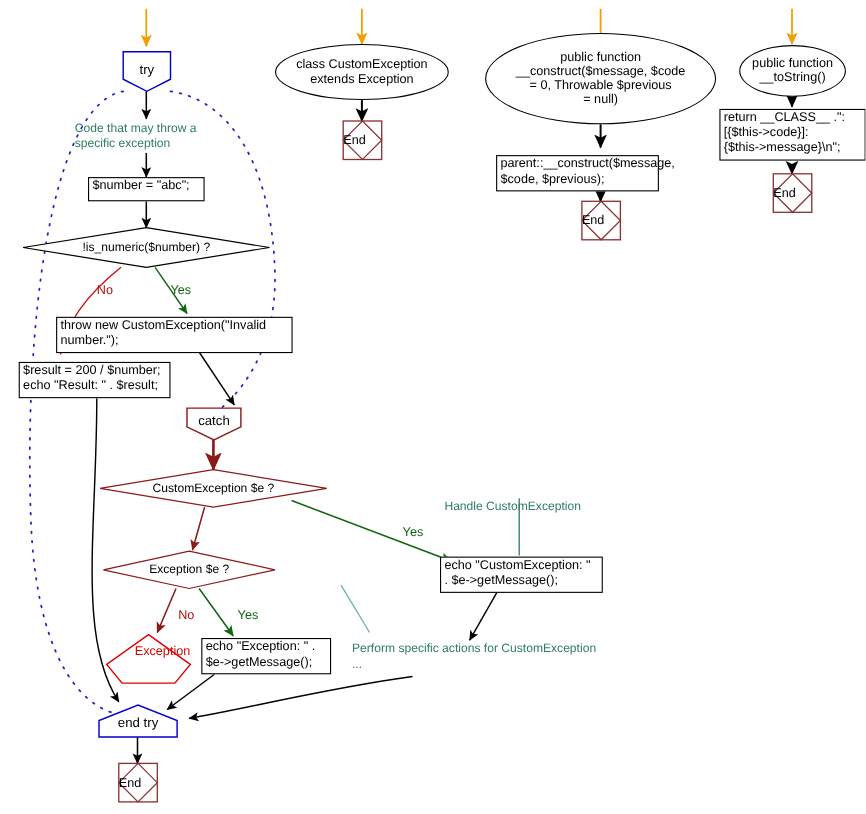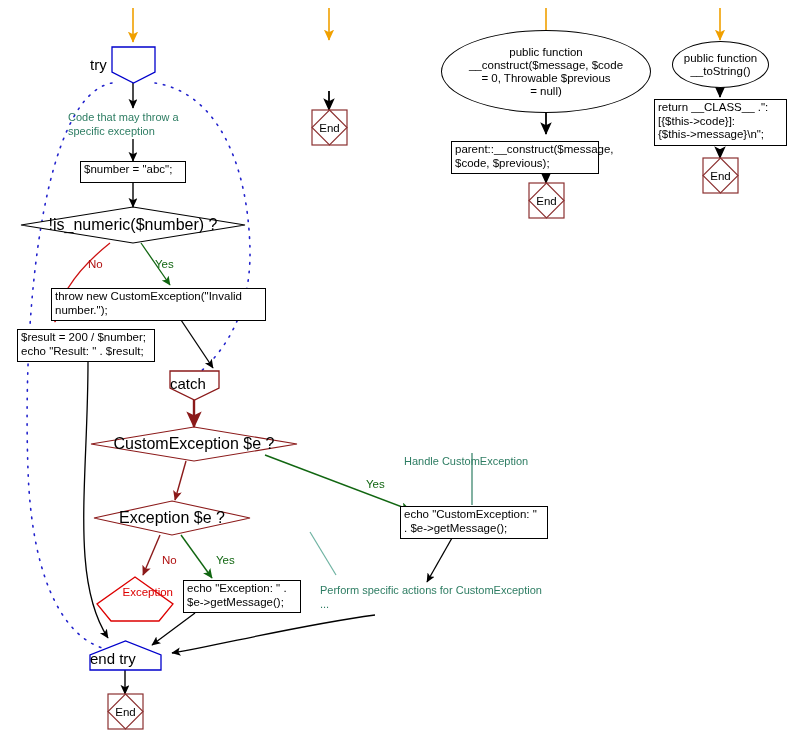--- a/index.html
+++ b/index.html
@@ -58,21 +58,21 @@
   .diamond-wrap {
     position: absolute;
   }
   .diamond-label {
     position: absolute;
     left: 0; top: 0;
     width: 100%; height: 100%;
     display: flex;
     align-items: center;
     justify-content: center;
-    font-size: 16px;
+    font-size: 11px;
     color: #000000;
     white-space: nowrap;
   }
   .annot {
     position: absolute;
     font-size: 11px;
     line-height: 13.5px;
     color: #2e7d63;
     white-space: pre-line;
   }
@@ -81,31 +81,30 @@
     font-size: 11.5px;
     line-height: 13px;
   }
   .lbl-yes { color: #116611; }
   .lbl-no  { color: #b01010; }
   .term-label {
     position: absolute;
     font-size: 11.5px;
     color: #000000;
     width: 100%;
-    text-align: center;
     top: 50%;
     transform: translateY(-50%);
     left: 0;
   }
   .banner-label {
     position: absolute;
     left: 0;
     width: 100%;
-    text-align: left;
-    font-size: 15px;
+    text-align: center;
+    font-size: 12px;
     color: #000000;
   }
   .pent-label {
     position: absolute;
     left: 0;
     width: 100%;
     text-align: right;
     font-size: 11.5px;
     color: #dd0000;
   }
@@ -275,20 +274,22 @@
 ...</div>
 
   <div class="node" style="left:90px; top:650px; width:71px;">
     <div class="banner-label">end try</div>
   </div>
 
   <div class="node" style="left:108px; top:694px; width:35px; height:35px;">
     <div class="term-label">End</div>
   </div>
 
+  <div class="node ellipse" style="left:250px; top:40px; width:158px; height:51px;">class CustomException
+extends Exception</div>
 
   <div class="node" style="left:312px; top:110px; width:35px; height:35px;">
     <div class="term-label">End</div>
   </div>
 
   <div class="node ellipse" style="left:441px; top:30px; width:210px; height:83px;">public function
 __construct($message, $code
 = 0, Throwable $previous
 = null)</div>
 

